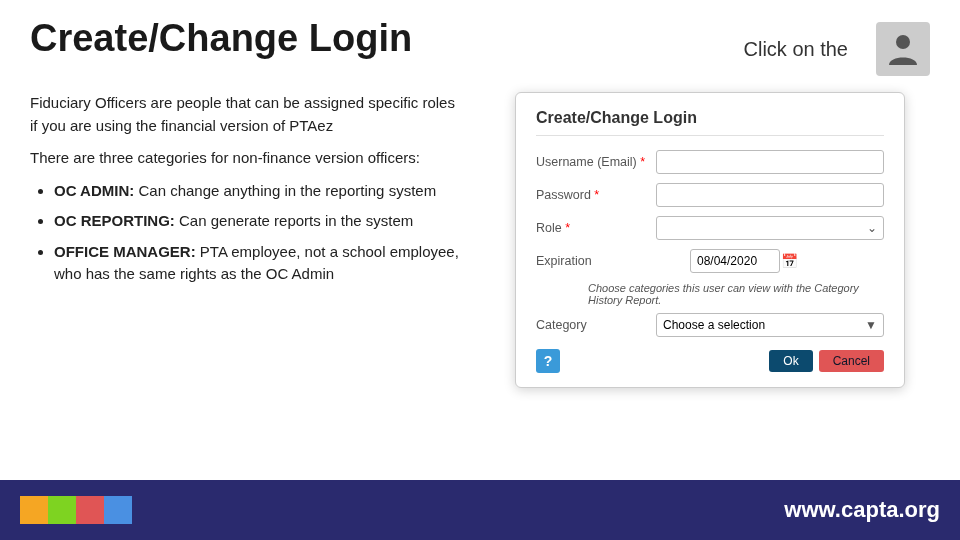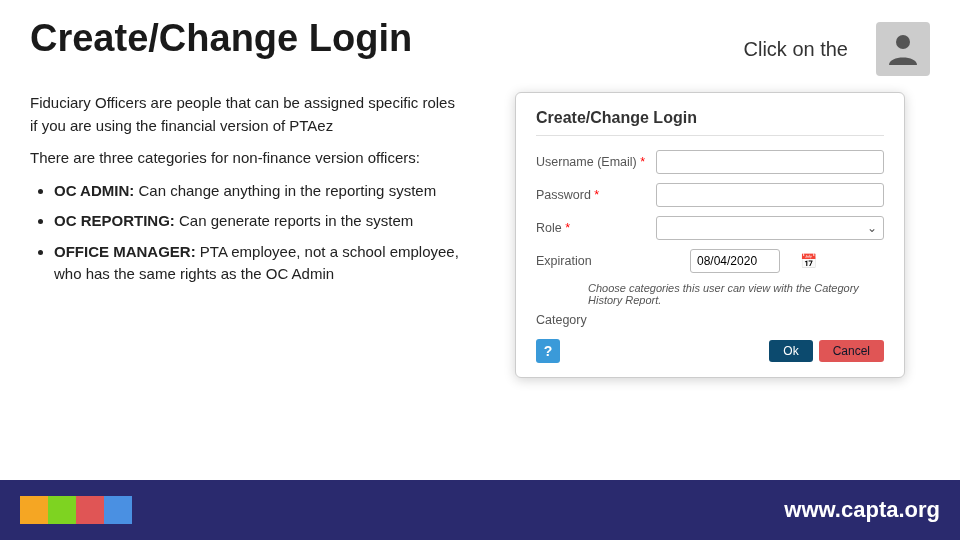--- a/index.html
+++ b/index.html
@@ -163,21 +163,21 @@
     }
 
     .form-input-select .chevron {
       font-size: 12px;
       color: #555;
     }
 
     .date-input-wrapper {
       display: flex;
       align-items: center;
-      gap: 20px;
+      gap: 1px;
       flex: 1;
       padding-left: 34px;
     }
 
     .date-input {
       width: 90px;
       height: 24px;
       border: 1px solid #bbb;
       border-radius: 3px;
       padding: 2px 6px;
@@ -344,20 +344,24 @@
         <div class="date-input-wrapper">
           <input class="date-input" type="text" value="08/04/2020" style="">
           <span class="calendar-icon">📅</span>
         </div>
       </div>
 
       <div class="category-hint">Choose categories this user can view with the Category History Report.</div>
 
       <div class="form-row">
         <label class="form-label">Category</label>
+        <div class="form-input-select">
+          <span>Choose a selection</span>
+          <span class="chevron">▼</span>
+        </div>
       </div>
 
       <div class="modal-footer">
         <button class="help-btn">?</button>
         <div class="footer-right-btns">
           <button class="btn-ok">Ok</button>
           <button class="btn-cancel">Cancel</button>
         </div>
       </div>
     </div>

